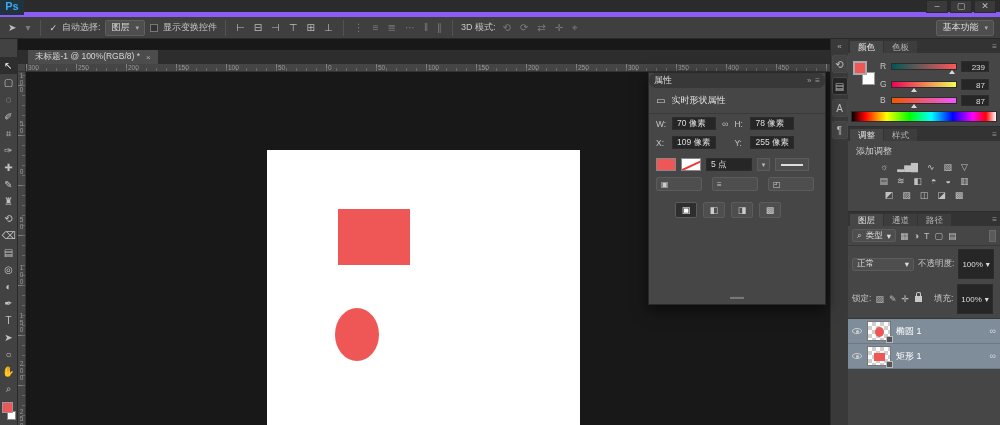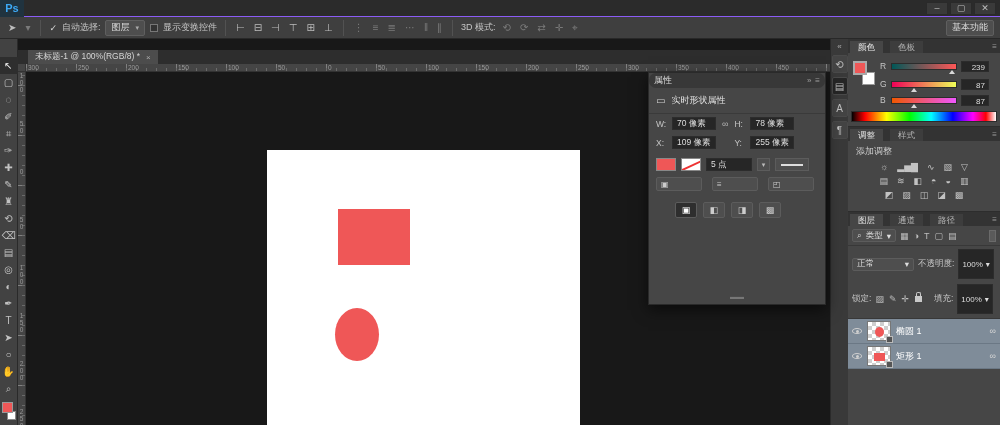--- a/index.html
+++ b/index.html
@@ -2,40 +2,40 @@
 <html><head>
 <meta charset="utf-8">
 <style>
   * { margin:0; padding:0; box-sizing:border-box; }
   html,body { width:1000px; height:425px; overflow:hidden; background:#181818;
     font-family:"Liberation Sans","DejaVu Sans",sans-serif; }
   #app { position:relative; width:1000px; height:425px; background:#181818; color:#c9c9c9; font-size:9px; }
 
   
   #menubar { position:absolute; left:0; top:0; width:1000px; height:17px; background:#2b2b2b;
-    display:flex; align-items:center; border-bottom:1px solid #8b5cf6;text-align:center; }
+    display:flex; align-items:center; border-bottom:5px solid #8b5cf6;text-align:center; }
   #ps-logo { width:24px; height:17px; display:flex; align-items:center; justify-content:center;
     color:#3da9f5; font-weight:bold; font-size:11px; background:#20333f; }
   .menu-item { padding:0 7px; height:17px; line-height:17px; color:#cfcfcf; font-size:9.5px; cursor:default; }
   #win-controls { margin-left:auto; display:flex; gap:2px; padding-right:4px; }
   .win-btn { width:22px; height:13px; display:flex; align-items:center; justify-content:center;
     color:#bdbdbd; font-size:9px; background:#3a3a3a; border:1px solid #2a2a2a; }
 
   
   #optionsbar { position:absolute; left:0; top:17px; width:1000px; height:22px; background:#3f3f3f;
     border-bottom:1px solid #282828; display:flex; align-items:center; gap:5px; padding:0 6px; }
   .ob-sep { width:1px; height:16px; background:#2e2e2e; border-right:1px solid #525252; margin:0 3px; }
   .ob-icon { color:#bdbdbd; font-size:10px; padding:0 2px; }
   .ob-icon.dim { color:#7a7a7a; }
   .ob-label { color:#c5c5c5; font-size:9px; }
   .ob-check { color:#d8d8d8; font-size:9px; }
   .ob-dd { background:#4e4e4e; border:1px solid #5f5f5f; border-radius:2px; height:16px;
     display:flex; align-items:center; gap:6px; padding:0 5px; color:#ddd; }
   .ob-dd .arr { font-size:7px; color:#aaa; }
-  #workspace-dd { margin-left:auto;flex-direction:column; }
+  #workspace-dd { margin-left:auto; }
   .unchecked-box { display:inline-block; width:8px; height:8px; border:1px solid #777; background:#333; }
 
   
   #toolbar { position:absolute; left:0; top:39px; width:18px; height:386px; background:#424242;
     border-right:1px solid #2a2a2a; display:flex; flex-direction:column; align-items:center; padding-top:18px; }
   .tool { width:18px; height:17px; display:flex; align-items:center; justify-content:center;
     color:#c2c2c2; font-size:10px; cursor:default; }
   .tool.active { background:#2e2e2e; color:#fff; }
   #tb-colors { position:relative; width:18px; height:26px; margin-top:2px; }
   #tb-bg-swatch { position:absolute; left:7px; top:12px; width:9px; height:9px; background:#fff; border:1px solid #888; }
@@ -71,21 +71,21 @@
   
   #dock { position:absolute; left:830px; top:39px; width:18px; height:386px; background:#393939;
     border-left:1px solid #2a2a2a; display:flex; flex-direction:column; align-items:center; gap:4px; padding-top:2px; }
   .dock-btn { width:16px; height:18px; display:flex; align-items:center; justify-content:center;
     color:#c0c0c0; font-size:10px; border:1px solid #4a4a4a; background:#444; border-radius:2px; }
   .dock-btn.active { background:#262626; }
   #dock-collapse { border:none; background:none; height:10px; font-size:8px; color:#aaa; }
 
   
   #rightcol { position:absolute; left:848px; top:39px; width:152px; height:386px; background:#464646; }
-  .panel-tabs { height:14px; background:#333333; display:flex; align-items:flex-end; gap:7px; padding-left:2px; position:relative; }
+  .panel-tabs { height:14px; background:#333333; display:flex; align-items:flex-end; gap:1px; padding-left:2px; position:relative; }
   .ptab { padding:2px 8px 2px; font-size:8.5px; color:#b5b5b5; background:#3d3d3d; height:12px; line-height:9px; }
   .ptab.active { background:#464646; color:#e6e6e6; }
   .panel-menu { position:absolute; right:3px; top:3px; color:#9a9a9a; font-size:8px; }
 
   
   #color-panel { position:absolute; left:0; top:0; width:152px; height:88px; border-bottom:1px solid #2d2d2d; }
   #cp-swatches { position:absolute; left:5px; top:22px; width:24px; height:26px; }
   #cp-bg { position:absolute; left:9px; top:11px; width:13px; height:13px; background:#fff; border:1px solid #999; }
   #cp-fg { position:absolute; left:0; top:0; width:14px; height:14px; border:2px solid #a9a9a9; }
   .slider-row { position:absolute; left:32px; width:116px; height:10px; display:flex; align-items:center; gap:4px; }

